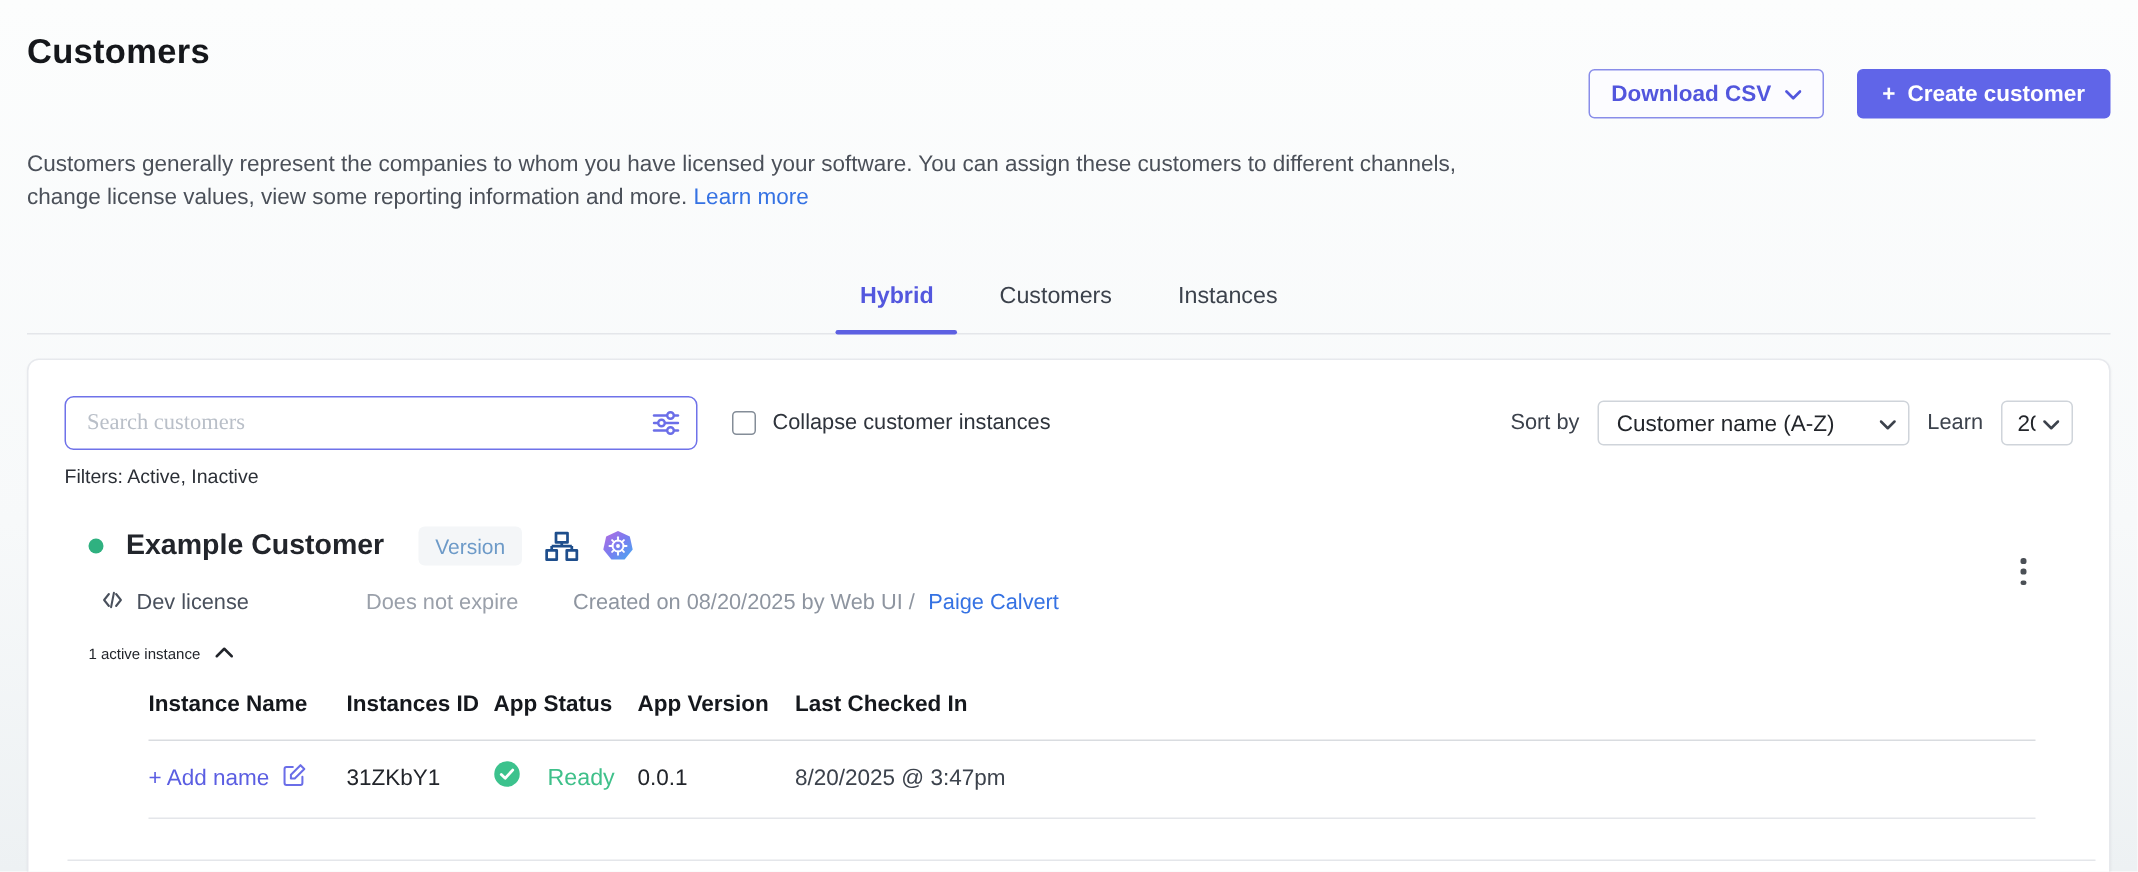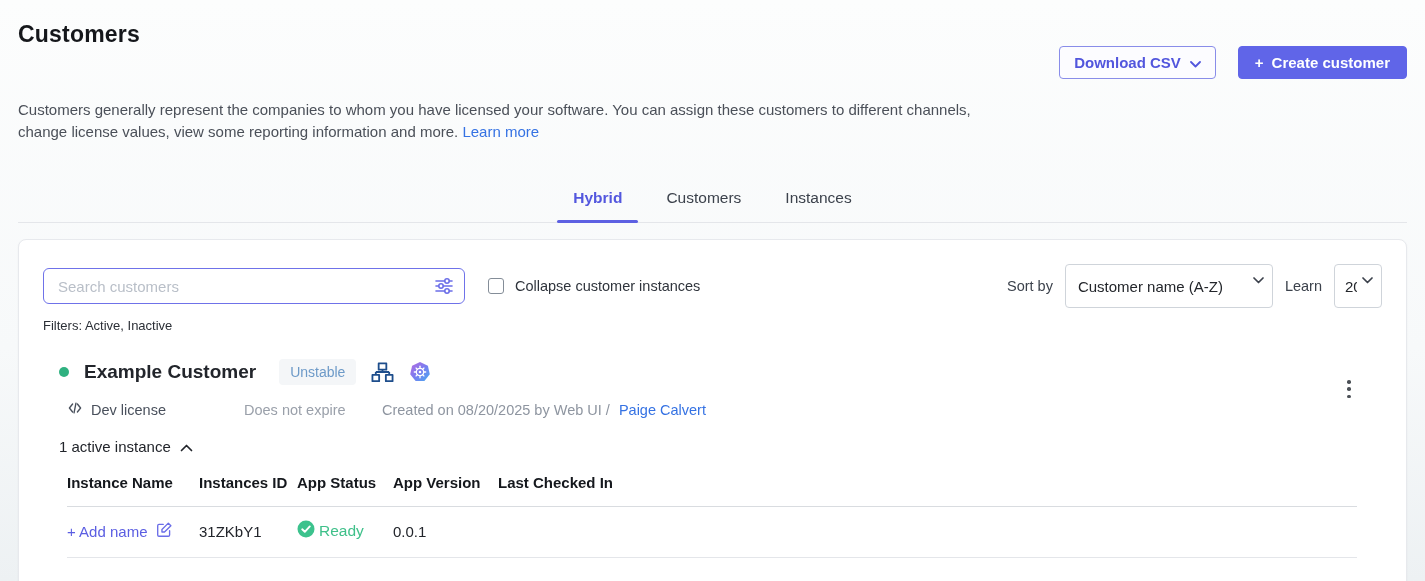--- a/index.html
+++ b/index.html
@@ -29,30 +29,30 @@
   .tab.active { color:#5357de; font-weight:700; }
   .tab.active::after { content:""; position:absolute; left:0; right:0; bottom:-1px; height:3px; background:#5d60e2; border-radius:2px; }
 
   
   .card { margin-top:16px; background:#fff; border:1px solid #e7e9ed; border-radius:8px;
           box-shadow:0 1px 2px rgba(16,24,40,.05); padding:24px 24px 20px; }
 
   .toolbar { display:flex; align-items:center; }
   .search-wrap { position:relative; width:422px; }
   .search-wrap input { width:100%; height:36px; border:1px solid #6f72e9; border-radius:6px;
-      padding:0 60px 0 14px; font-size:15px; color:#333; font-family:Liberation Sans, sans-serif; outline:none; }
+      padding:0 60px 0 14px; font-size:15px; color:#333; font-family:Liberation Serif, serif; outline:none; }
   .search-wrap input::placeholder { color:#b9bfc8; }
   .filter-btn { position:absolute; right:11px; top:8px; cursor:pointer; line-height:0; }
   .collapse-wrap { display:flex; align-items:center; gap:11px; margin-left:23px; font-size:14.5px; color:#2f343c; cursor:pointer;justify-content:center; }
   .checkbox { appearance:none; -webkit-appearance:none; width:16px; height:16px; margin:0;
       border:1.5px solid #848d98; border-radius:3px; background:#fff; cursor:pointer; }
   .toolbar-right { margin-left:auto; display:flex; align-items:center; gap:12px; font-size:14.5px; color:#3c424c; }
   .select-wrap { position:relative; }
   .select-wrap select { appearance:none; -webkit-appearance:none; border:1px solid #cfd4da; border-radius:4px;
-      background:#fff; height:44px; font-size:15px; color:#23262b; font-family:inherit; cursor:pointer; outline:none; }
+      background:#fff; height:30px; font-size:15px; color:#23262b; font-family:inherit; cursor:pointer; outline:none; }
   .sort-select select { width:208px; padding:0 30px 0 12px; }
   .show-select select { width:48px; padding:0 24px 0 10px; }
   .select-chevron { position:absolute; right:9px; top:13px; pointer-events:none; line-height:0; }
   .filters-note { margin-top:10px; font-size:13px; color:#2b2f36; }
 
   
   .customer { position:relative; margin-top:26px; padding-left:16px; }
   .cust-head { display:flex; align-items:center; }
   .status-dot { width:10px; height:10px; border-radius:50%; background:#2fb180; flex:none; }
   .cust-name { font-size:19px; font-weight:700; color:#22252b; margin-left:15px; }
@@ -61,29 +61,29 @@
   .kebab { position:absolute; right:24px; top:19px; width:18px; height:22px; display:flex; flex-direction:column;
       align-items:center; justify-content:space-between; cursor:pointer; padding:2px 0; }
   .kebab span { width:3.5px; height:3.5px; border-radius:50%; background:#4b5056; }
 
   .cust-meta { display:flex; align-items:center; margin-top:15px; padding-left:8px; font-size:14.5px; }
   .meta-license { display:flex; align-items:center; gap:8px; color:#49505c; width:177px; }
   .meta-expiry { color:#9aa0aa; width:138px; }
   .meta-created { color:#8e95a0; }
   .meta-created .link { margin-left:5px; }
 
-  .instances-toggle { display:flex; align-items:flex-end; gap:9px; margin-top:19px; font-size:15px; color:#22252b; cursor:pointer; }
+  .instances-toggle { display:flex; align-items:flex-end; gap:9px; margin-top:19px; font-size:10px; color:#22252b; cursor:pointer; }
 
   .itable { margin:19px 25px 0 8px; }
-  .thead, .trow { display:grid; grid-template-columns:132px 98px 96px 105px 1fr; align-items:center; }
+  .thead, .trow { display:grid; grid-template-columns:132px 98px 96px 105px 1fr; align-items:center;margin-left:32px; }
   .thead { font-weight:700; font-size:15px; color:#15181d; padding-bottom:15px; border-bottom:1px solid #d9dce0; }
   .trow { padding:13px 0 15px; border-bottom:1px solid #e4e6ea; font-size:15px; color:#22252b; }
   .cell-name { display:flex; align-items:center; gap:9px; }
   .add-name-link { color:#5b5ee2; cursor:pointer; }
-  .cell-status { display:flex; align-items:center; gap:4px; color:#3fc08a; font-size:15.5px; }
+  .cell-status { display:flex; align-items:center; gap:18px; color:#3fc08a; font-size:15.5px; }
   .cell-checked { color:#3c424c; }
   .cust-divider { border:0; border-top:1px solid #e4e6ea; margin:27px -15px 0 -14px; }
 </style>
 </head>
 <body>
 
 <div class="page">
 
   <div class="header-row">
     <h1 class="page-title">Customers</h1>
@@ -163,21 +163,21 @@
         </div>
       </div>
     </div>
 
     <div class="filters-note">Filters: Active, Inactive</div>
 
     <div class="customer">
       <div class="cust-head">
         <span class="status-dot"></span>
         <span class="cust-name">Example Customer</span>
-        <span class="badge">Unstable</span>
+        <span class="badge">Version</span>
         <span class="head-icon">
           <svg width="23" height="23" viewBox="0 0 24 24" fill="none" stroke="#1e4e8c" stroke-width="1.9" stroke-linejoin="round">
             <rect x="8" y="2.5" width="8" height="6.5"></rect>
             <path d="M12 9 v2.5 M5 11.5 h14 M5 11.5 v3 M19 11.5 v3"></path>
             <rect x="1.5" y="14.5" width="7" height="6.5"></rect>
             <rect x="15.5" y="14.5" width="7" height="6.5"></rect>
           </svg>
         </span>
         <span class="head-icon">
           <svg width="22" height="22" viewBox="0 0 24 24">
@@ -259,19 +259,20 @@
           <span class="cell-status">
             <span>
               <svg width="18" height="18" viewBox="0 0 18 18">
                 <circle cx="9" cy="9" r="8.5" fill="#3cc28d"></circle>
                 <polyline points="5.2,9.3 7.8,11.8 12.8,6.4" fill="none" stroke="#fff" stroke-width="1.9" stroke-linecap="round" stroke-linejoin="round"></polyline>
               </svg>
             </span>
             <span>Ready</span>
           </span>
           <span>0.0.1</span>
+          <span class="cell-checked">8/20/2025 @ 3:47pm</span>
         </div>
       </div>
 
       <hr class="cust-divider">
     </div>
   </div>
 </div>
 
 </body></html>

